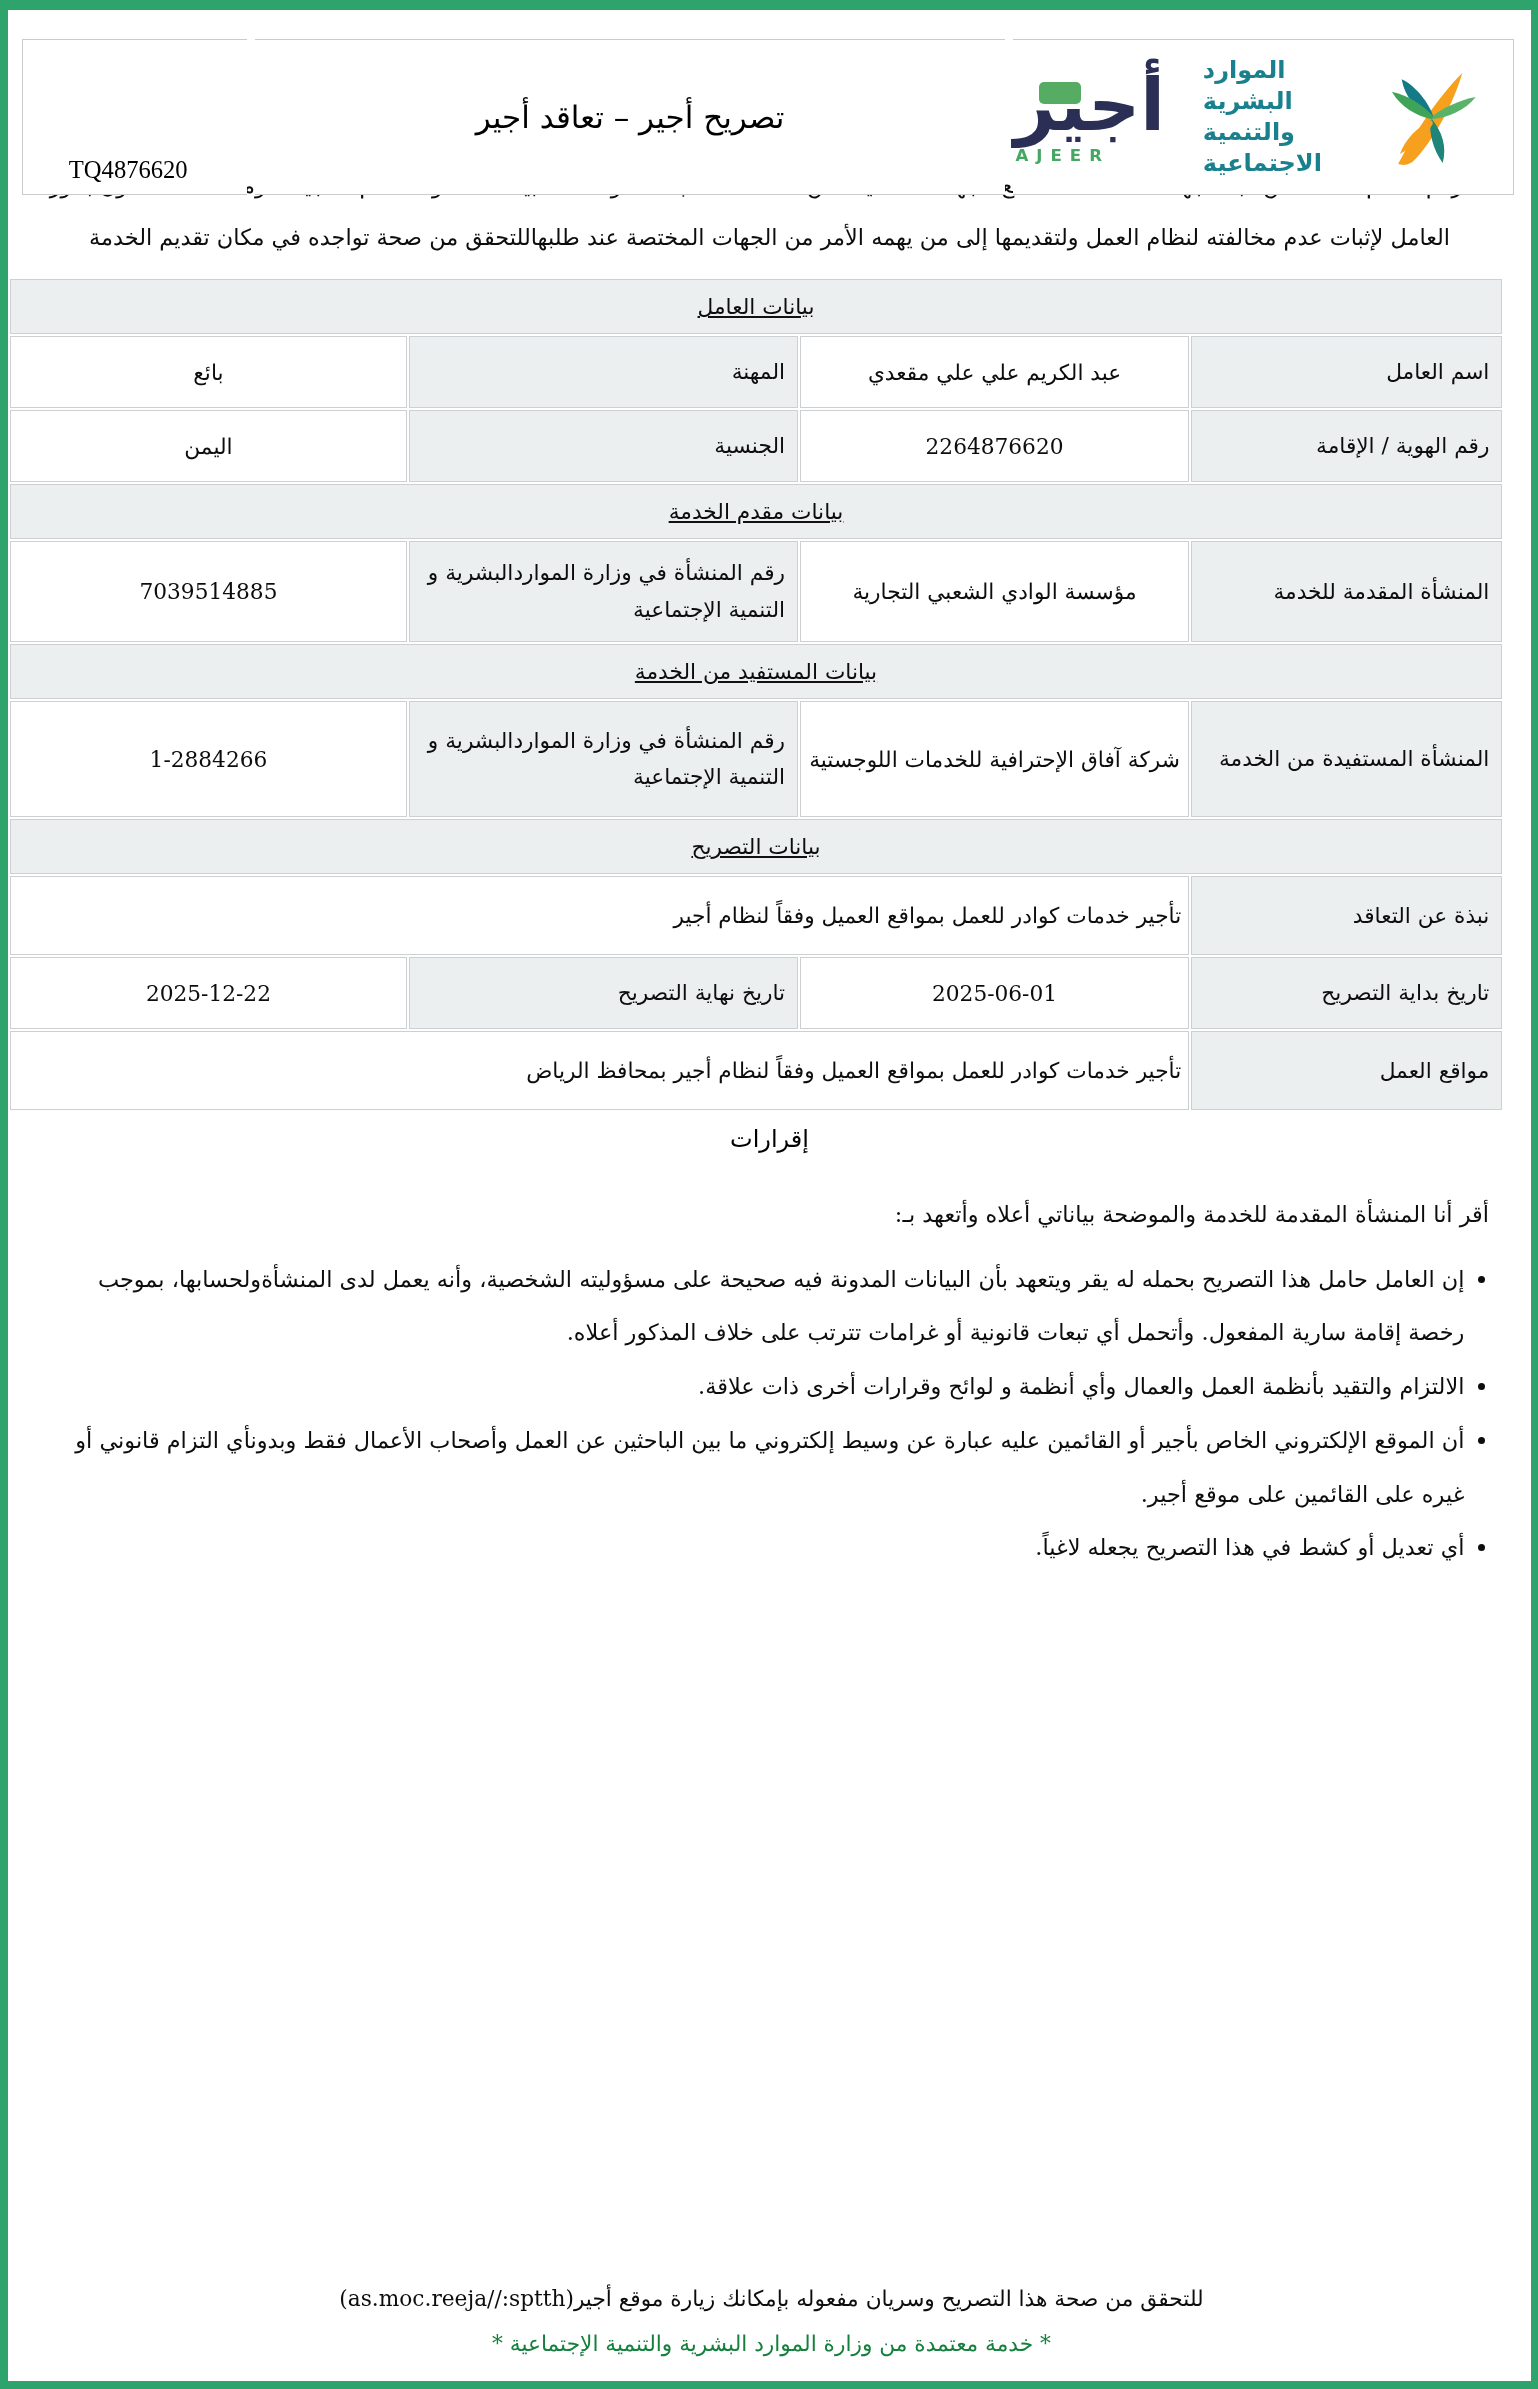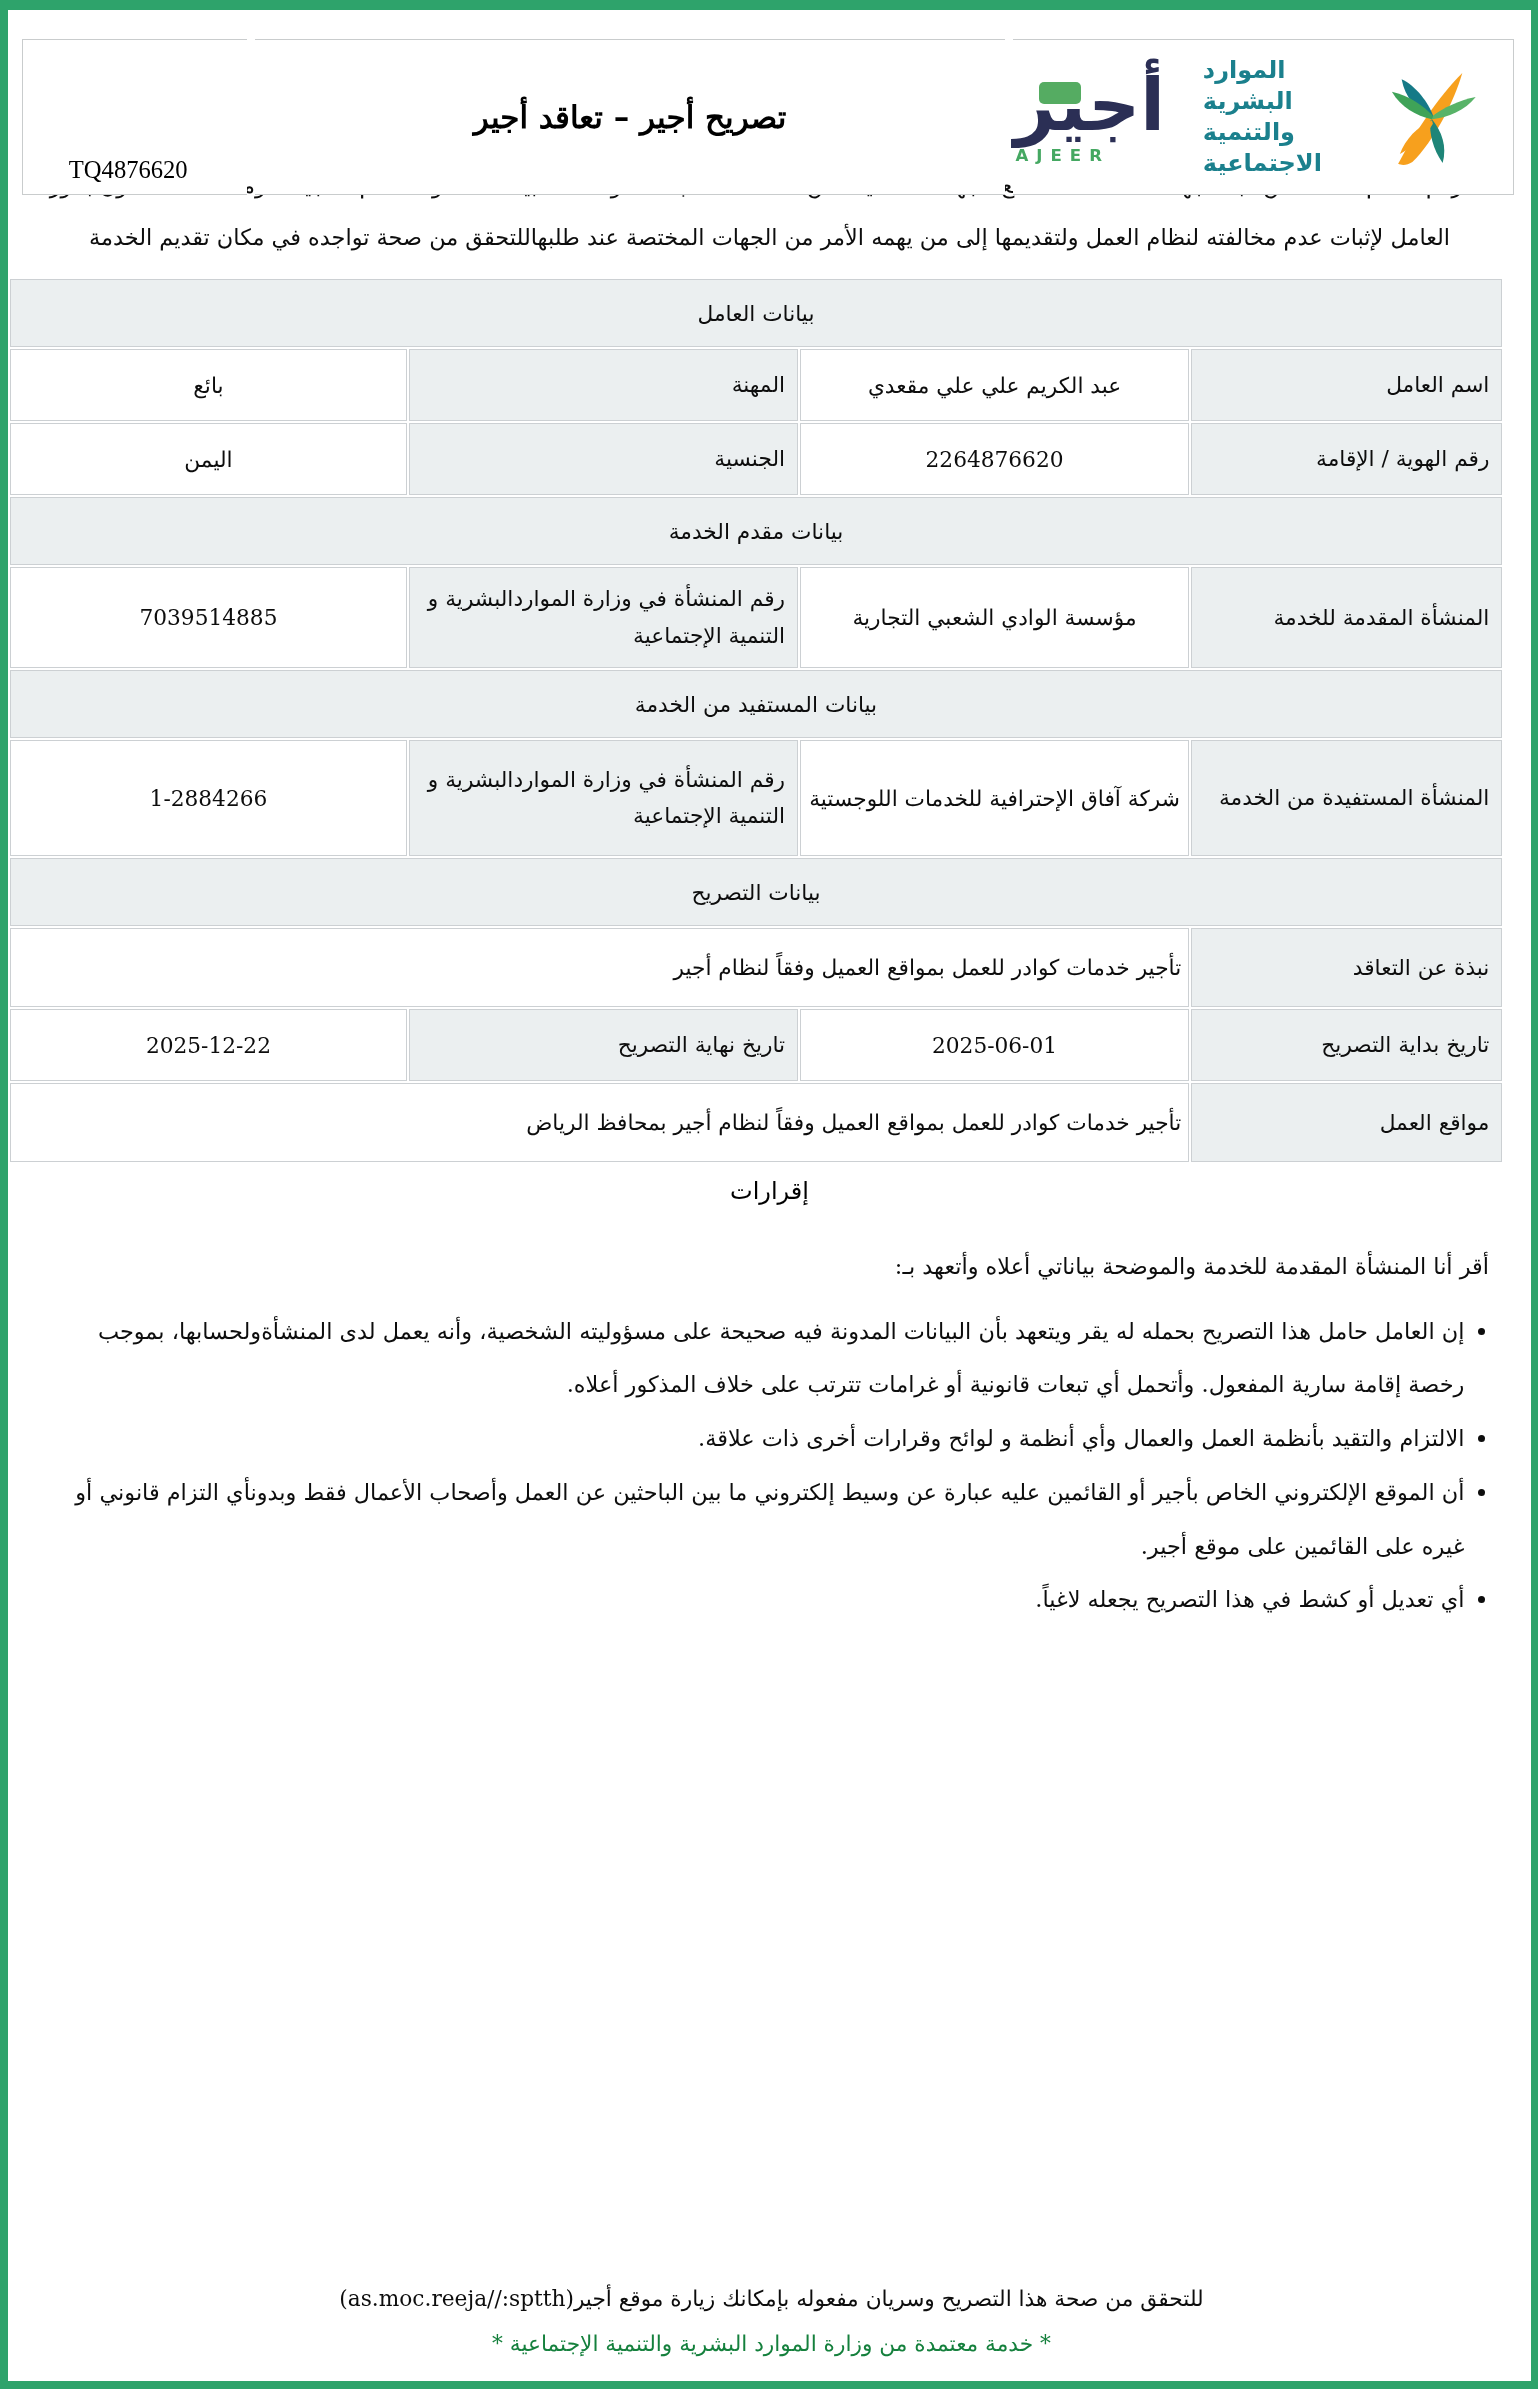--- a/index.html
+++ b/index.html
@@ -30,21 +30,21 @@
   td.hcell-left{width:221px;border-left:1.4px solid #c9cccd;vertical-align:bottom;}
   td.hcell-mid{width:744px;text-align:center;}
   td.hcell-right{width:495px;border-right:1.4px solid #c9cccd;}
   .doc-number{
     font-family:"Liberation Serif","DejaVu Serif",serif;
     font-size:24.6px;color:#000;
     padding:0 0 8.7px 45px;
   }
   .doc-title{
     direction:rtl;
-    font-size:31px;font-weight:bold;color:#000;
+    font-size:31px;font-weight:normal;color:#000;
     font-family:"DejaVu Serif","Liberation Serif",serif;
   }
   .logos{
     display:flex;align-items:center;justify-content:flex-end;
     gap:38px;padding-right:24.6px;
   }
   .ajeer-logo{position:relative;text-align:center;}
   .ajeer-ar{
     direction:rtl;
     font-family:"DejaVu Sans","Liberation Sans",sans-serif;
@@ -103,21 +103,21 @@
     font-family:"DejaVu Sans","Liberation Sans",sans-serif;
     line-height:1.7;
   }
   .val{
     background:#ffffff;text-align:center;
     padding:7.2px 5.8px;
     font-family:"DejaVu Serif","Liberation Serif",serif;
     font-size:22.4px;line-height:1.9;
   }
   .val-wide{text-align:right;padding-right:7.2px;}
-  tr.rh-sec{height:68px;}
+  tr.rh-sec{height:55px;text-decoration:underline;}
   tr.rh-100{height:72px;}
   tr.rh-140{height:101px;}
   tr.rh-160{height:116px;}
   tr.rh-110{height:79px;}
   
   .decl-heading{
     margin-top:13px;text-align:center;direction:rtl;
     font-family:"DejaVu Sans","Liberation Sans",sans-serif;
     font-size:24px;color:#000;
   }

